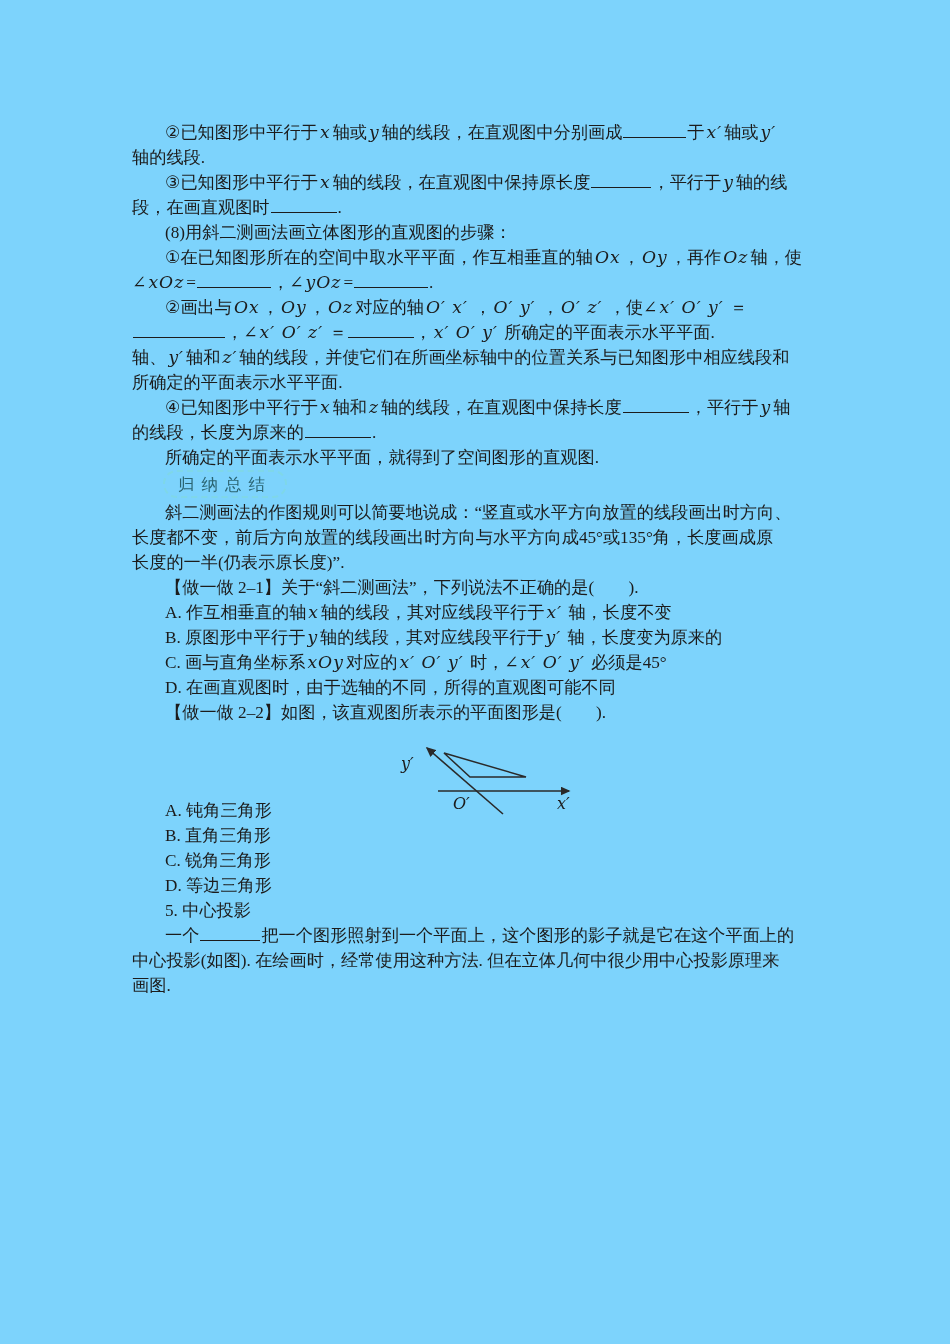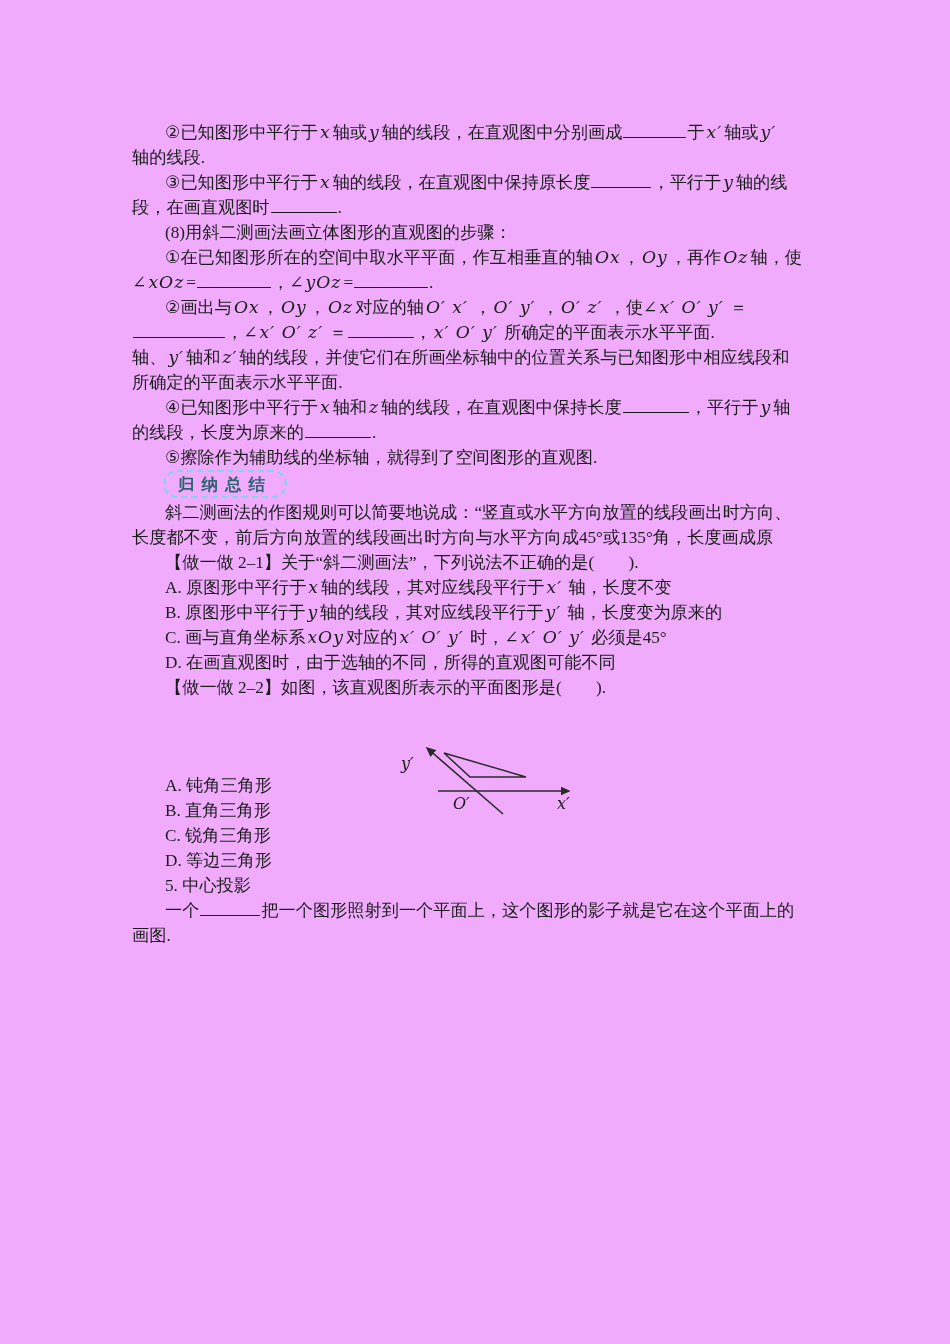--- a/index.html
+++ b/index.html
@@ -1,20 +1,20 @@
 <!DOCTYPE html>
 <html><head>
 <meta charset="utf-8">
 <style>
   html,body { margin:0; padding:0; background:#e8e8e8; }
   .page {
     position:relative;
     width:950px; height:1344px;
     margin:0 auto;
-    background:#f0abfc;
+    background:#7dd3fc;
     font-family:"Liberation Serif","DejaVu Serif","DejaVu Sans",serif;
     color:#1c1c1c;
     overflow:hidden;
   }
   .doc {
     position:absolute;
     left:132px; top:120px;
     width:692px;
     font-size:17.2px;
   }
@@ -40,21 +40,21 @@
   .badge-line { height:30px; line-height:30px; }
   .badge {
     display:inline-block;
     margin-left:31px;
     border:2px dashed #7fd7e8;
     border-radius:15px;
     padding:0 13px;
     height:24px;
     line-height:24px;
     color:#2a6370;
-    font-weight:bold;
+    font-weight:normal;
     letter-spacing:7px;
     font-size:16.5px;
     font-family:"Liberation Sans","DejaVu Sans",sans-serif;
   }
   .figure-gap { height:73px; }
   .figure {
     position:absolute;
     left:395px; top:738px;
     width:210px; height:95px;
   }
@@ -78,37 +78,39 @@
       <div class="line"><span>段，在画直观图时</span><span class="blank" style="width: 66px;"></span><span>.</span></div>
       <div class="line indent"><span>(8)用斜二测画法画立体图形的直观图的步骤：</span></div>
       <div class="line indent"><span>①在已知图形所在的空间中取水平平面，作互相垂直的轴</span><span class="math">Ox</span><span>，</span><span class="math">Oy</span><span>，再作</span><span class="math">Oz</span><span>轴，使</span></div>
       <div class="line"><span>∠</span><span class="math">xOz</span><span>=</span><span class="blank" style="width: 74px;"></span><span>，∠</span><span class="math">yOz</span><span>=</span><span class="blank" style="width: 74px;"></span><span>.</span></div>
       <div class="line indent"><span>②画出与</span><span class="math">Ox</span><span>，</span><span class="math">Oy</span><span>，</span><span class="math">Oz</span><span>对应的轴</span><span class="math">O′ x′</span><span> ，</span><span class="math">O′ y′</span><span> ，</span><span class="math">O′ z′</span><span> ，使∠</span><span class="math">x′ O′ y′</span><span> ＝</span></div>
       <div class="line"><span class="blank" style="width: 92px;"></span><span>，∠</span><span class="math">x′ O′ z′</span><span> ＝</span><span class="blank" style="width: 66px;"></span><span>，</span><span class="math">x′ O′ y′</span><span> 所确定的平面表示水平平面.</span></div>
       <div class="line"><span>轴、</span><span class="math">y′</span><span>轴和</span><span class="math">z′</span><span>轴的线段，并使它们在所画坐标轴中的位置关系与已知图形中相应线段和</span></div>
       <div class="line"><span>所确定的平面表示水平平面.</span></div>
       <div class="line indent"><span>④已知图形中平行于</span><span class="math">x</span><span>轴和</span><span class="math">z</span><span>轴的线段，在直观图中保持长度</span><span class="blank" style="width: 66px;"></span><span>，平行于</span><span class="math">y</span><span>轴</span></div>
       <div class="line"><span>的线段，长度为原来的</span><span class="blank" style="width: 66px;"></span><span>.</span></div>
-      <div class="line indent"><span>⑤擦除作为辅助线的坐标轴，就得到了空间图形的直观图.</span></div>
+      <div class="line indent"><span>所确定的平面表示水平平面，就得到了空间图形的直观图.</span></div>
       <div class="line badge-line"><span class="badge" style="border-color: rgb(127, 215, 232); color: rgb(42, 99, 112);">归纳总结</span></div>
       <div class="line indent"><span>斜二测画法的作图规则可以简要地说成：“竖直或水平方向放置的线段画出时方向、</span></div>
       <div class="line"><span>长度都不变，前后方向放置的线段画出时方向与水平方向成45°或135°角，长度画成原</span></div>
+      <div class="line"><span>长度的一半(仍表示原长度)”.</span></div>
       <div class="line indent"><span>【做一做 2–1】关于“斜二测画法”，下列说法不正确的是(　　).</span></div>
-      <div class="line indent"><span>A. 原图形中平行于</span><span class="math">x</span><span>轴的线段，其对应线段平行于</span><span class="math">x′</span><span> 轴，长度不变</span></div>
+      <div class="line indent"><span>A. 作互相垂直的轴</span><span class="math">x</span><span>轴的线段，其对应线段平行于</span><span class="math">x′</span><span> 轴，长度不变</span></div>
       <div class="line indent"><span>B. 原图形中平行于</span><span class="math">y</span><span>轴的线段，其对应线段平行于</span><span class="math">y′</span><span> 轴，长度变为原来的</span></div>
       <div class="line indent"><span>C. 画与直角坐标系</span><span class="math">xOy</span><span>对应的</span><span class="math">x′ O′ y′</span><span> 时，∠</span><span class="math">x′ O′ y′</span><span> 必须是45°</span></div>
       <div class="line indent"><span>D. 在画直观图时，由于选轴的不同，所得的直观图可能不同</span></div>
       <div class="line indent"><span>【做一做 2–2】如图，该直观图所表示的平面图形是(　　).</span></div>
       <div class="figure-gap"></div>
       <div class="line indent"><span>A. 钝角三角形</span></div>
       <div class="line indent"><span>B. 直角三角形</span></div>
       <div class="line indent"><span>C. 锐角三角形</span></div>
       <div class="line indent"><span>D. 等边三角形</span></div>
       <div class="line indent"><span>5. 中心投影</span></div>
       <div class="line indent"><span>一个</span><span class="blank" style="width: 60px;"></span><span>把一个图形照射到一个平面上，这个图形的影子就是它在这个平面上的</span></div>
+      <div class="line"><span>中心投影(如图). 在绘画时，经常使用这种方法. 但在立体几何中很少用中心投影原理来</span></div>
       <div class="line"><span>画图.</span></div>
     </div>
 
   <div class="figure">
     <svg width="210" height="95" viewBox="0 0 210 95">
       <defs>
         <marker id="arr" markerWidth="11" markerHeight="9" refX="8.5" refY="4.5" orient="auto" markerUnits="userSpaceOnUse">
           <path d="M0,0 L10,4.5 L0,9 Z" fill="#2a2a2a"></path>
         </marker>
       </defs>

